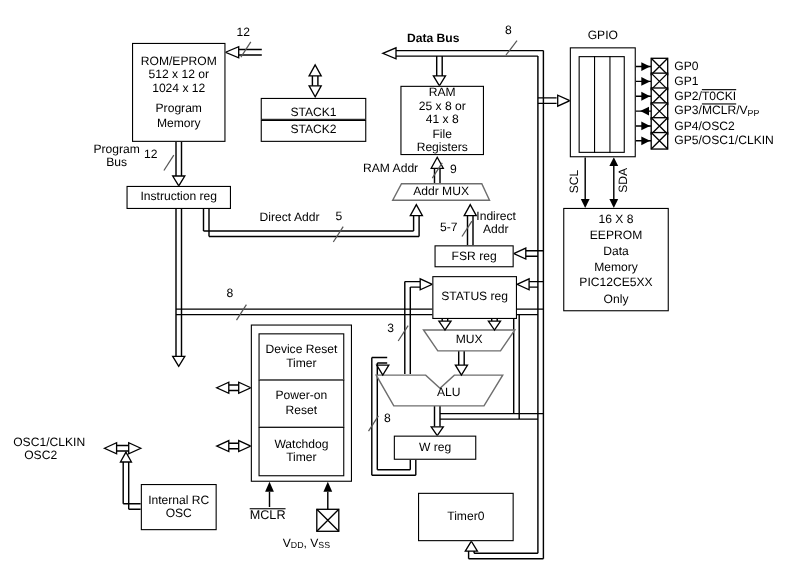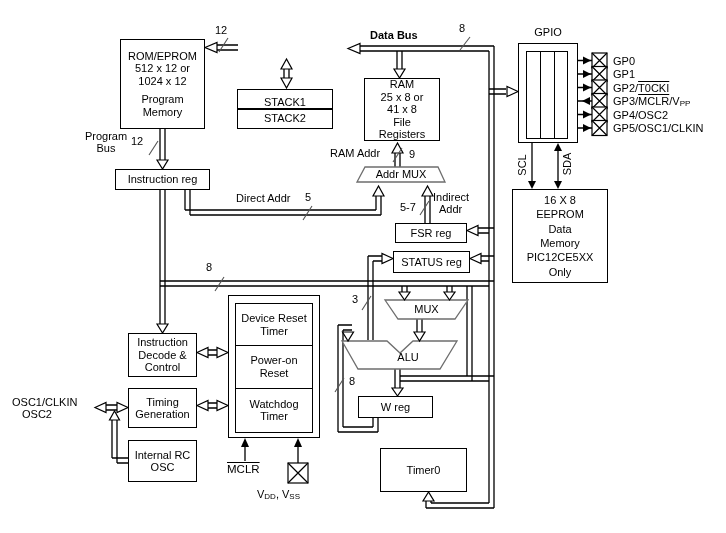--- a/index.html
+++ b/index.html
@@ -206,34 +206,25 @@
   </div>
 
   <div class="box" style="left:115px;top:169px;width:95px;height:21px;">
     <div>Instruction reg</div>
   </div>
 
   <div class="box" style="left:395px;top:223px;width:72px;height:20px;">
     <div>FSR reg</div>
   </div>
 
-  <div class="box" style="left:393px;top:251px;width:77px;height:22px;">
+  <div class="box" style="left:393px;top:251px;width:77px;height:39px;">
     <div>STATUS reg</div>
   </div>
 
-  <div class="box" style="left:128px;top:333px;width:69px;height:44px;">
-    <div>Instruction</div>
-    <div>Decode &amp;</div>
-    <div>Control</div>
-  </div>
-
-  <div class="box" style="left:128px;top:388px;width:69px;height:40px;">
-    <div>Timing</div>
-    <div>Generation</div>
-  </div>
+
 
   <div class="box" style="left:128px;top:440px;width:69px;height:42px;">
     <div>Internal RC</div>
     <div>OSC</div>
   </div>
 
   <div class="frame" style="left:228px;top:295px;width:92px;height:143px;background:#fff;"></div>
   <div class="box" style="left:235px;top:303px;width:78px;height:43px;">
     <div>Device Reset</div>
     <div>Timer</div>

